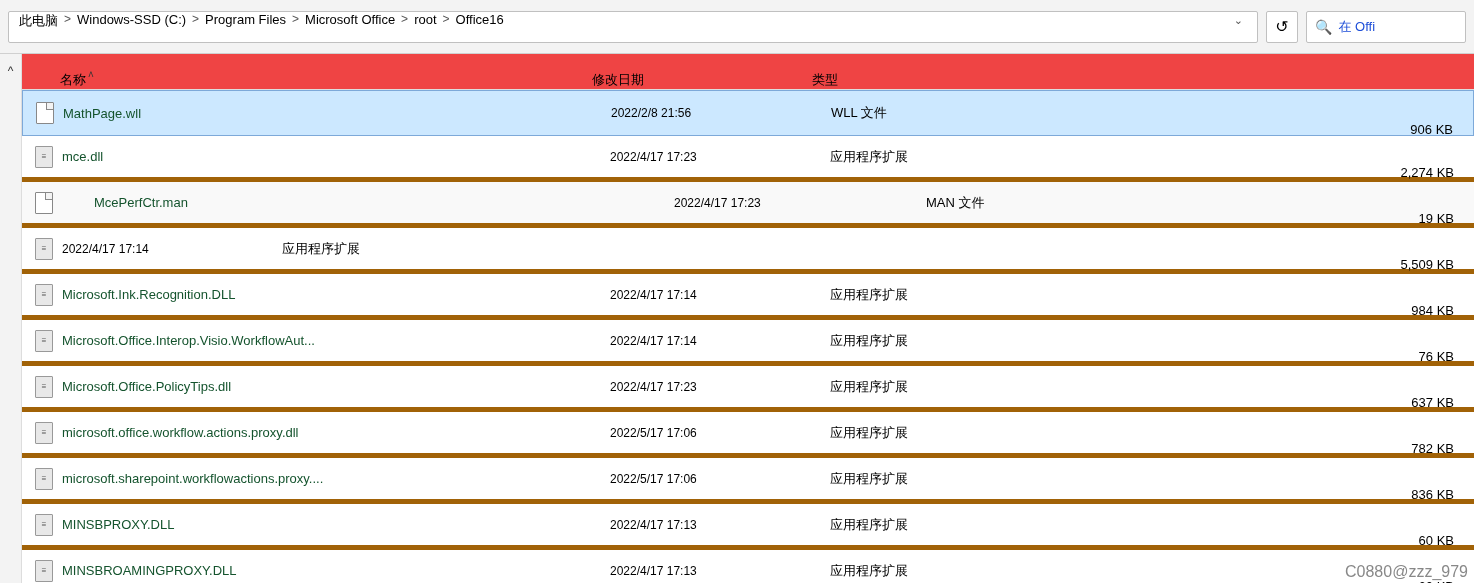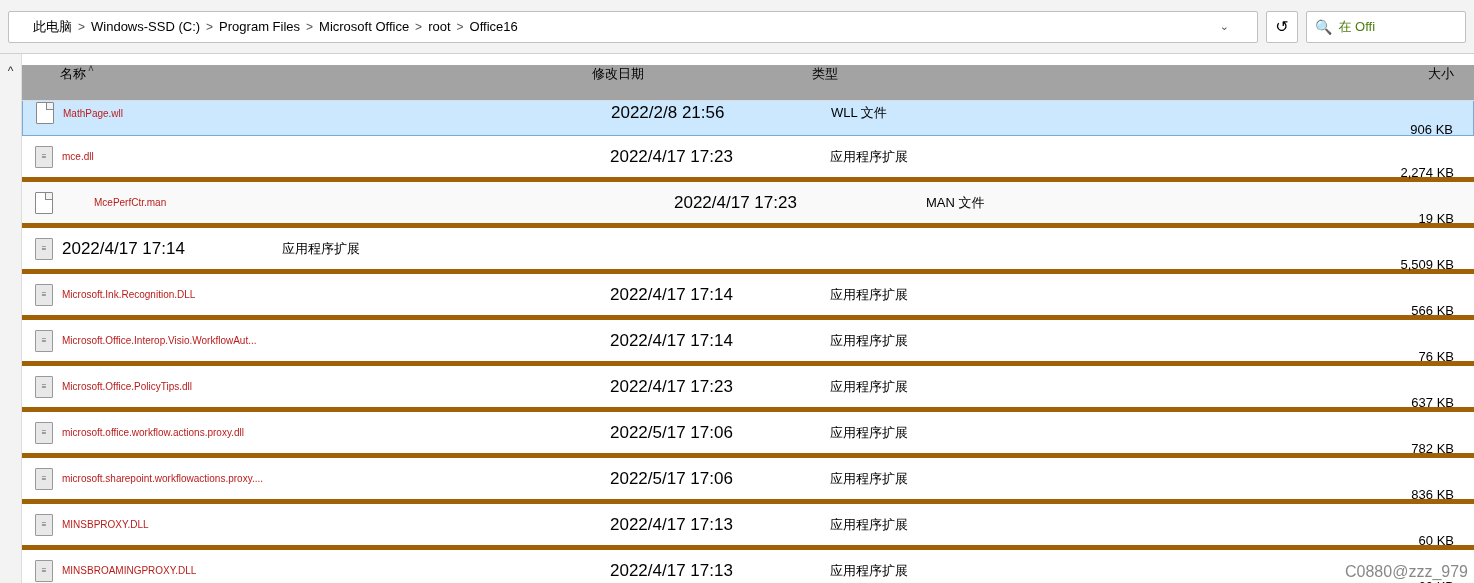--- a/index.html
+++ b/index.html
@@ -22,27 +22,26 @@
       display: flex;
       align-items: center;
       height: 54px;
       background: #f3f3f3;
       border-bottom: 1px solid #d0d0d0;
       padding: 0 8px;
     }
 
     .breadcrumb-area {
       display: flex;
-      align-items: center;
       flex: 1;
       height: 32px;
       background: #ffffff;
       border: 1px solid #c0c0c0;
       border-radius: 2px;
-      padding: 0 24px;
+      padding: 0 10px;
       gap: 4px;
       font-size: 13px;
     }
 
     .breadcrumb-sep {
       color: #555;
       font-size: 12px;
       margin: 0 2px;
     }
 
@@ -90,21 +89,21 @@
       gap: 6px;
       min-width: 160px;
     }
 
     .search-icon-span {
       color: #555;
       font-size: 14px;
     }
 
     .search-suffix {
-      color: #4d7c0f;
+      color: #1d4ed8;
       font-size: 13px;
       font-weight: 500;
       text-align: center;
     }
 
     .main-container {
       display: flex;
       height: calc(583px - 54px);
     }
 
@@ -120,28 +119,28 @@
       color: #555;
     }
 
     .content-area {
       flex: 1;
       overflow-y: auto;
     }
 
     .column-header {
       display: flex;
-      align-items: flex-start;
+      align-items: flex-end;
       height: 36px;
-      background: #a3a3a3;
+      background: #ef4444;
       border-bottom: 1px solid #ddd;
       padding: 0 0 0 10px;
       user-select: none;
       position: sticky;
-      top: 11px;
+      top: 0;
       z-index: 10;
     }
 
     .col-name {
       width: 560px;
       font-size: 13px;
       font-weight: 400;
       color: #000;
       padding-left: 28px;
       position: relative;
@@ -230,30 +229,30 @@
     }
 
     .icon-dll::before {
       content: '≡';
       font-size: 8px;
       color: #555;
     }
 
     .file-name-cell {
       width: 548px;
-      font-size: 10px;
-      color: #b91c1c;
+      font-size: 13px;
+      color: #14532d;
       overflow: hidden;
       text-overflow: ellipsis;
       white-space: nowrap;
     }
 
     .file-date-cell {
       width: 220px;
-      font-size: 17px;
+      font-size: 12px;
       color: #000;
     }
 
     .file-type-cell {
       width: 220px;
       font-size: 13px;
       color: #000;
     }
 
     .file-size-cell {
@@ -308,21 +307,20 @@
 
   <div class="content-area">
 
     <div class="column-header">
       <div class="col-name">
         <span>名称</span>
         <span style="position:absolute; top:-2px; left: 56px; font-size:10px; color:#333;">˄</span>
       </div>
       <div class="col-date">修改日期</div>
       <div class="col-type">类型</div>
-      <div class="col-size">大小</div>
     </div>
 
     <div id="file-list">
         <div class="file-row selected">
           <div class="file-icon">
             <div class="icon-generic"></div>
           </div>
           <div class="file-name-cell">MathPage.wll</div>
           <div class="file-date-cell">2022/2/8 21:56</div>
           <div class="file-type-cell">WLL 文件</div>
@@ -354,21 +352,21 @@
           <div class="file-type-cell">应用程序扩展</div>
           <div class="file-size-cell">5,509 KB</div>
         </div>
         <div class="file-row">
           <div class="file-icon">
             <div class="icon-dll"></div>
           </div>
           <div class="file-name-cell">Microsoft.Ink.Recognition.DLL</div>
           <div class="file-date-cell">2022/4/17 17:14</div>
           <div class="file-type-cell">应用程序扩展</div>
-          <div class="file-size-cell">566 KB</div>
+          <div class="file-size-cell">984 KB</div>
         </div>
         <div class="file-row">
           <div class="file-icon">
             <div class="icon-dll"></div>
           </div>
           <div class="file-name-cell">Microsoft.Office.Interop.Visio.WorkflowAut...</div>
           <div class="file-date-cell">2022/4/17 17:14</div>
           <div class="file-type-cell">应用程序扩展</div>
           <div class="file-size-cell">76 KB</div>
         </div>

